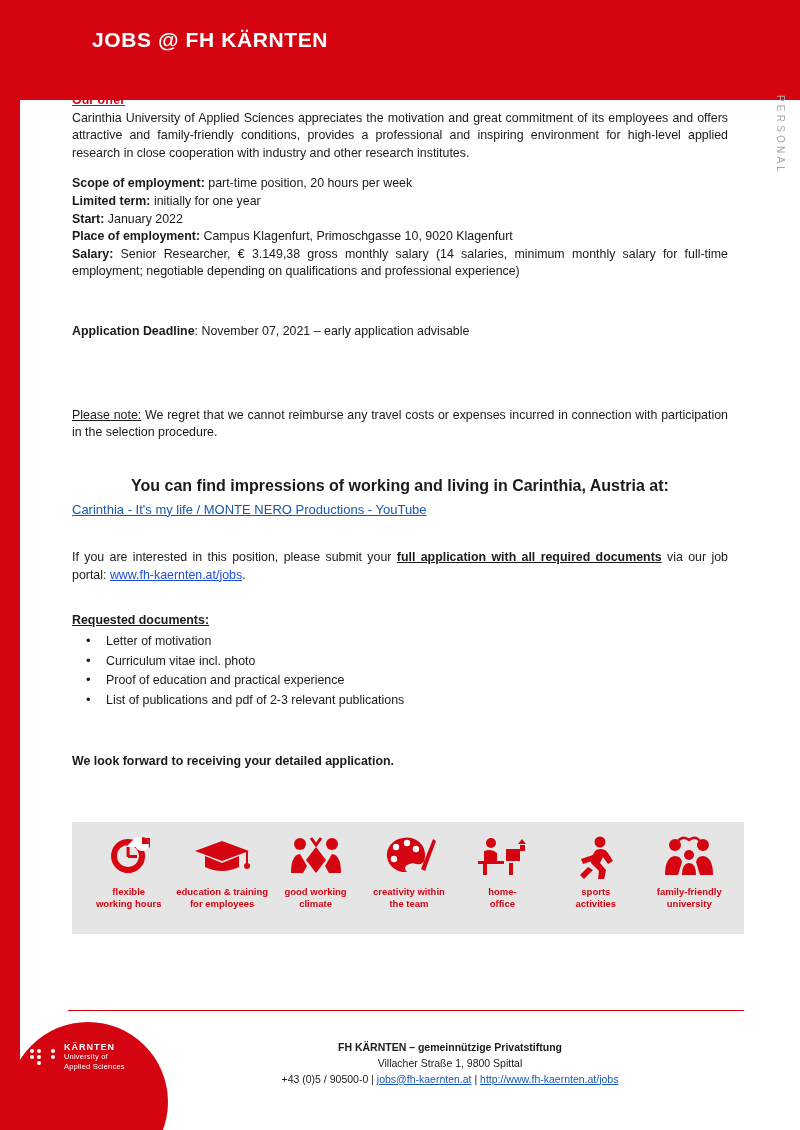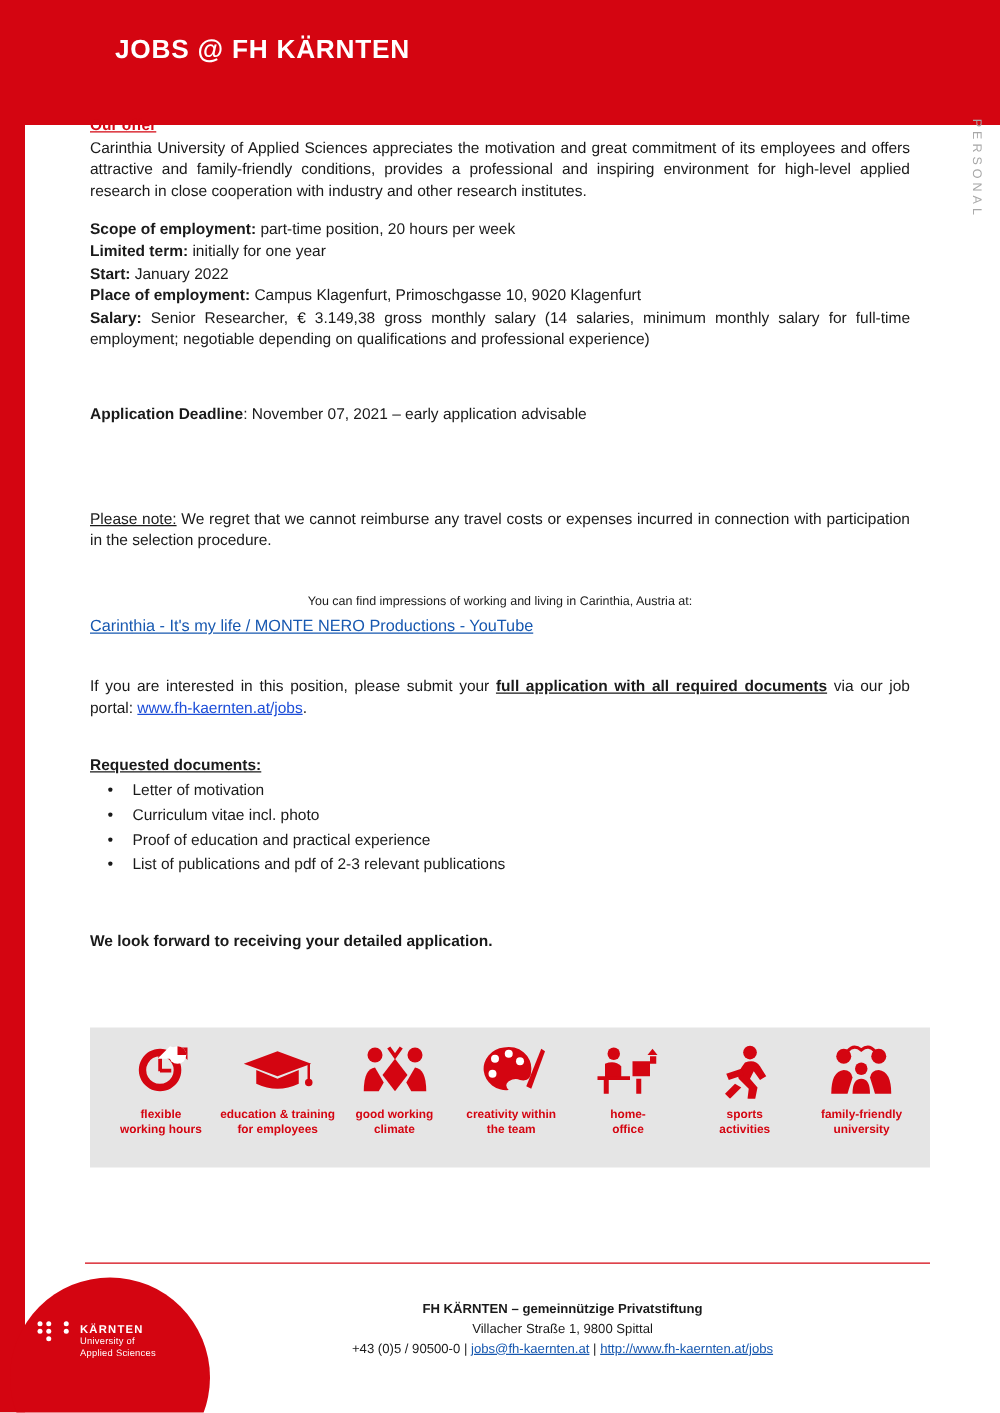--- a/index.html
+++ b/index.html
@@ -65,22 +65,22 @@
   .just { text-align: justify; }
   .block-gap { height: 13px; }
   b, .b { font-weight: bold; }
   .u { text-decoration: underline; }
   .link {
     color: #1d4ed8;
     text-decoration: underline;
   }
   .center-bold {
     text-align: center;
-    font-weight: normal;
-    font-size: 10px;
+    font-weight: bold;
+    font-size: 16px;
   }
   .center-link {
     text-align: left;
     font-weight: normal;
     font-size: 13px;
     color: #1758b0;
     text-decoration: underline;
   }
   ul.docs {
     margin: 3px 0 0 0;
@@ -158,21 +158,20 @@
     background: #ffffff;
     border-radius: 50%;
     display: block;
   }
   .dots i.off { background: transparent; }
   .logo-text-main {
     font-size: 9px;
     font-weight: bold;
     letter-spacing: 1px;
     line-height: 1.15;
-    margin-top: 16px;
   }
   .logo-text-sub {
     font-size: 7.5px;
     line-height: 1.25;
     letter-spacing: .2px;
   }
   .footer-text {
     position: absolute;
     left: 150px; top: 1040px;
     width: 600px;

